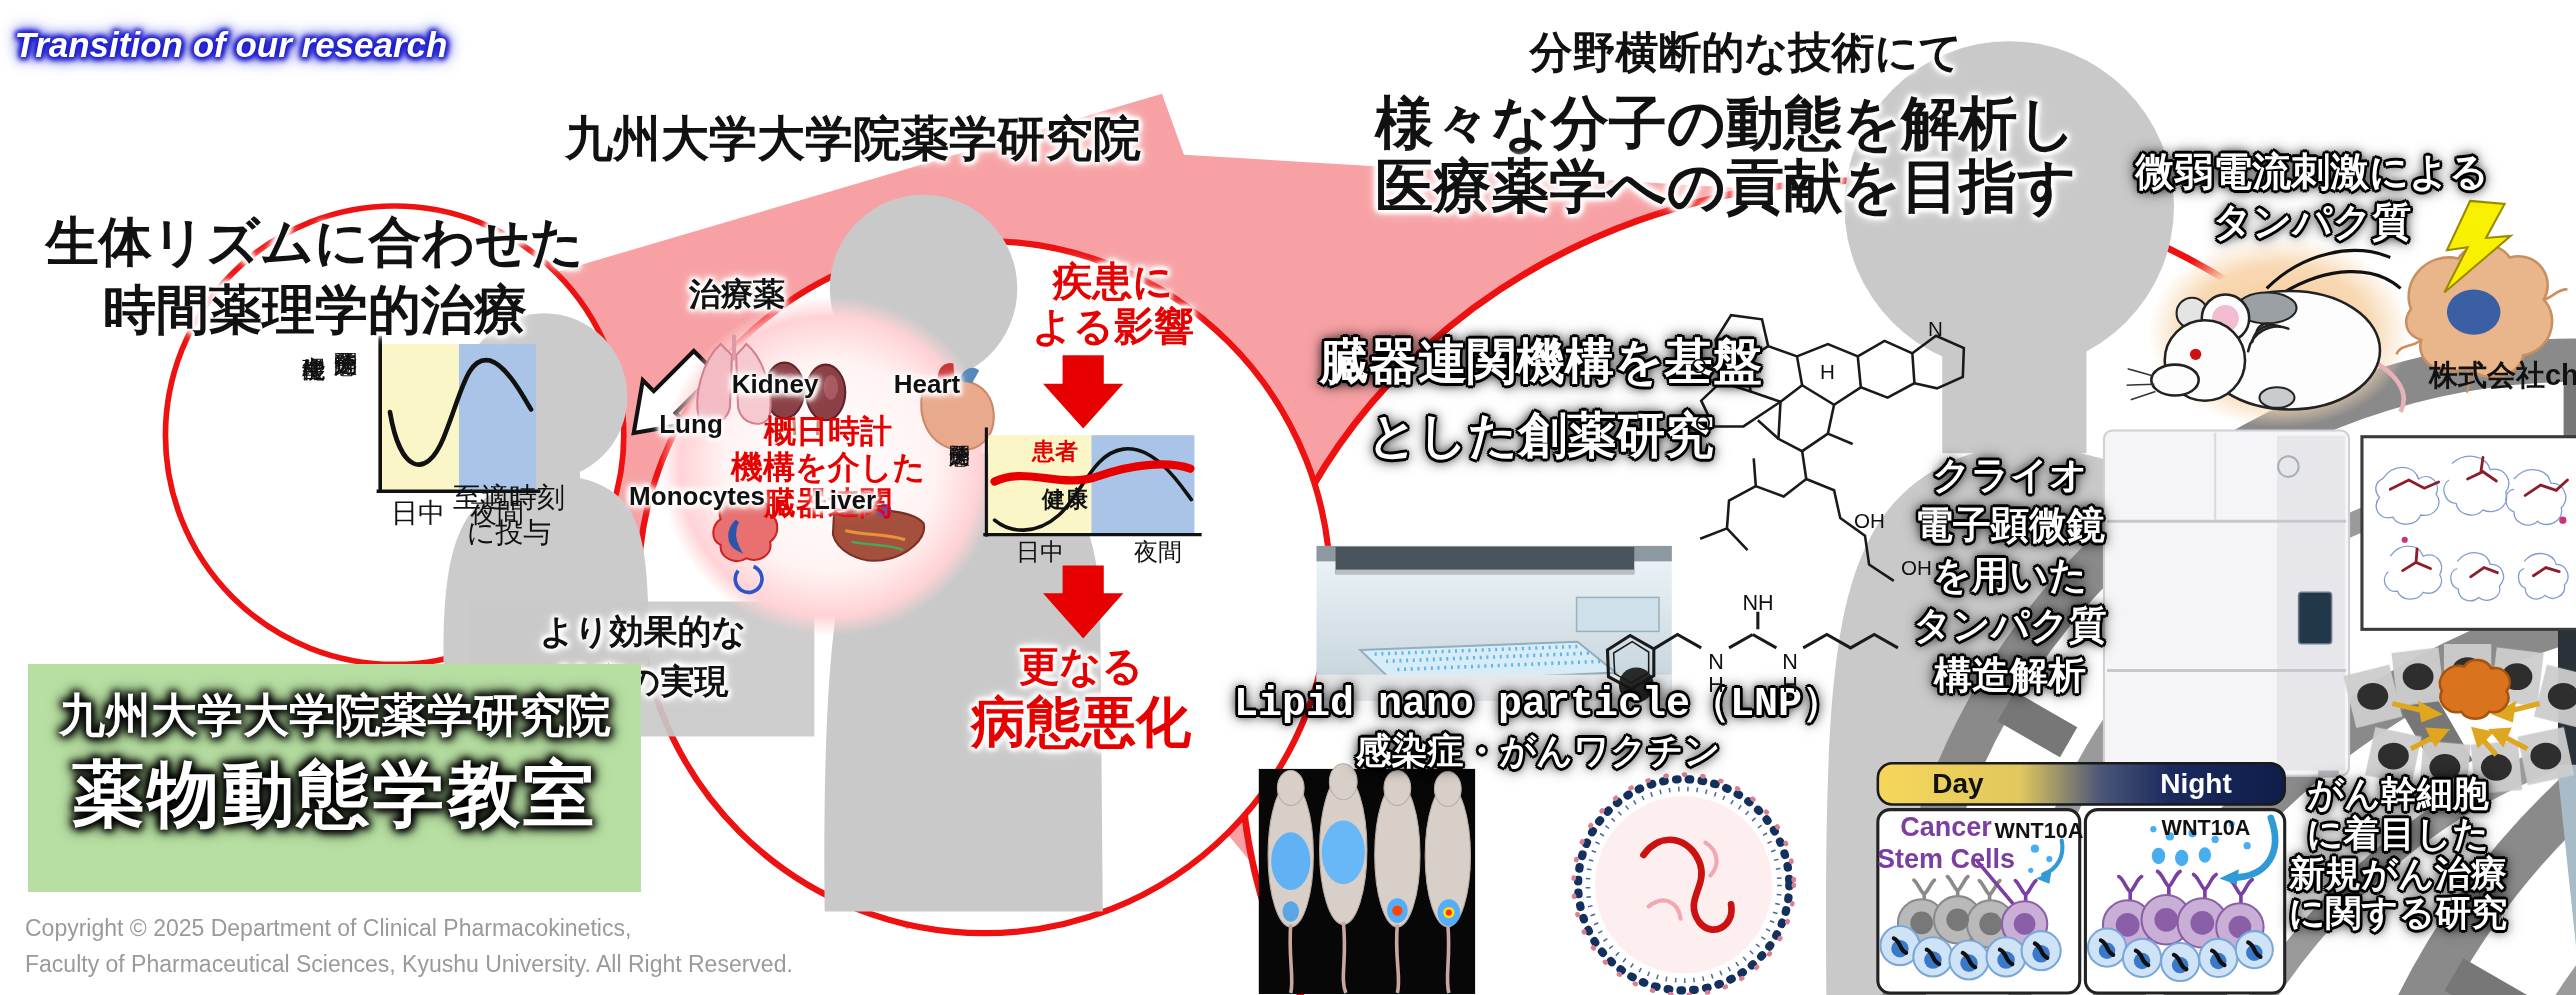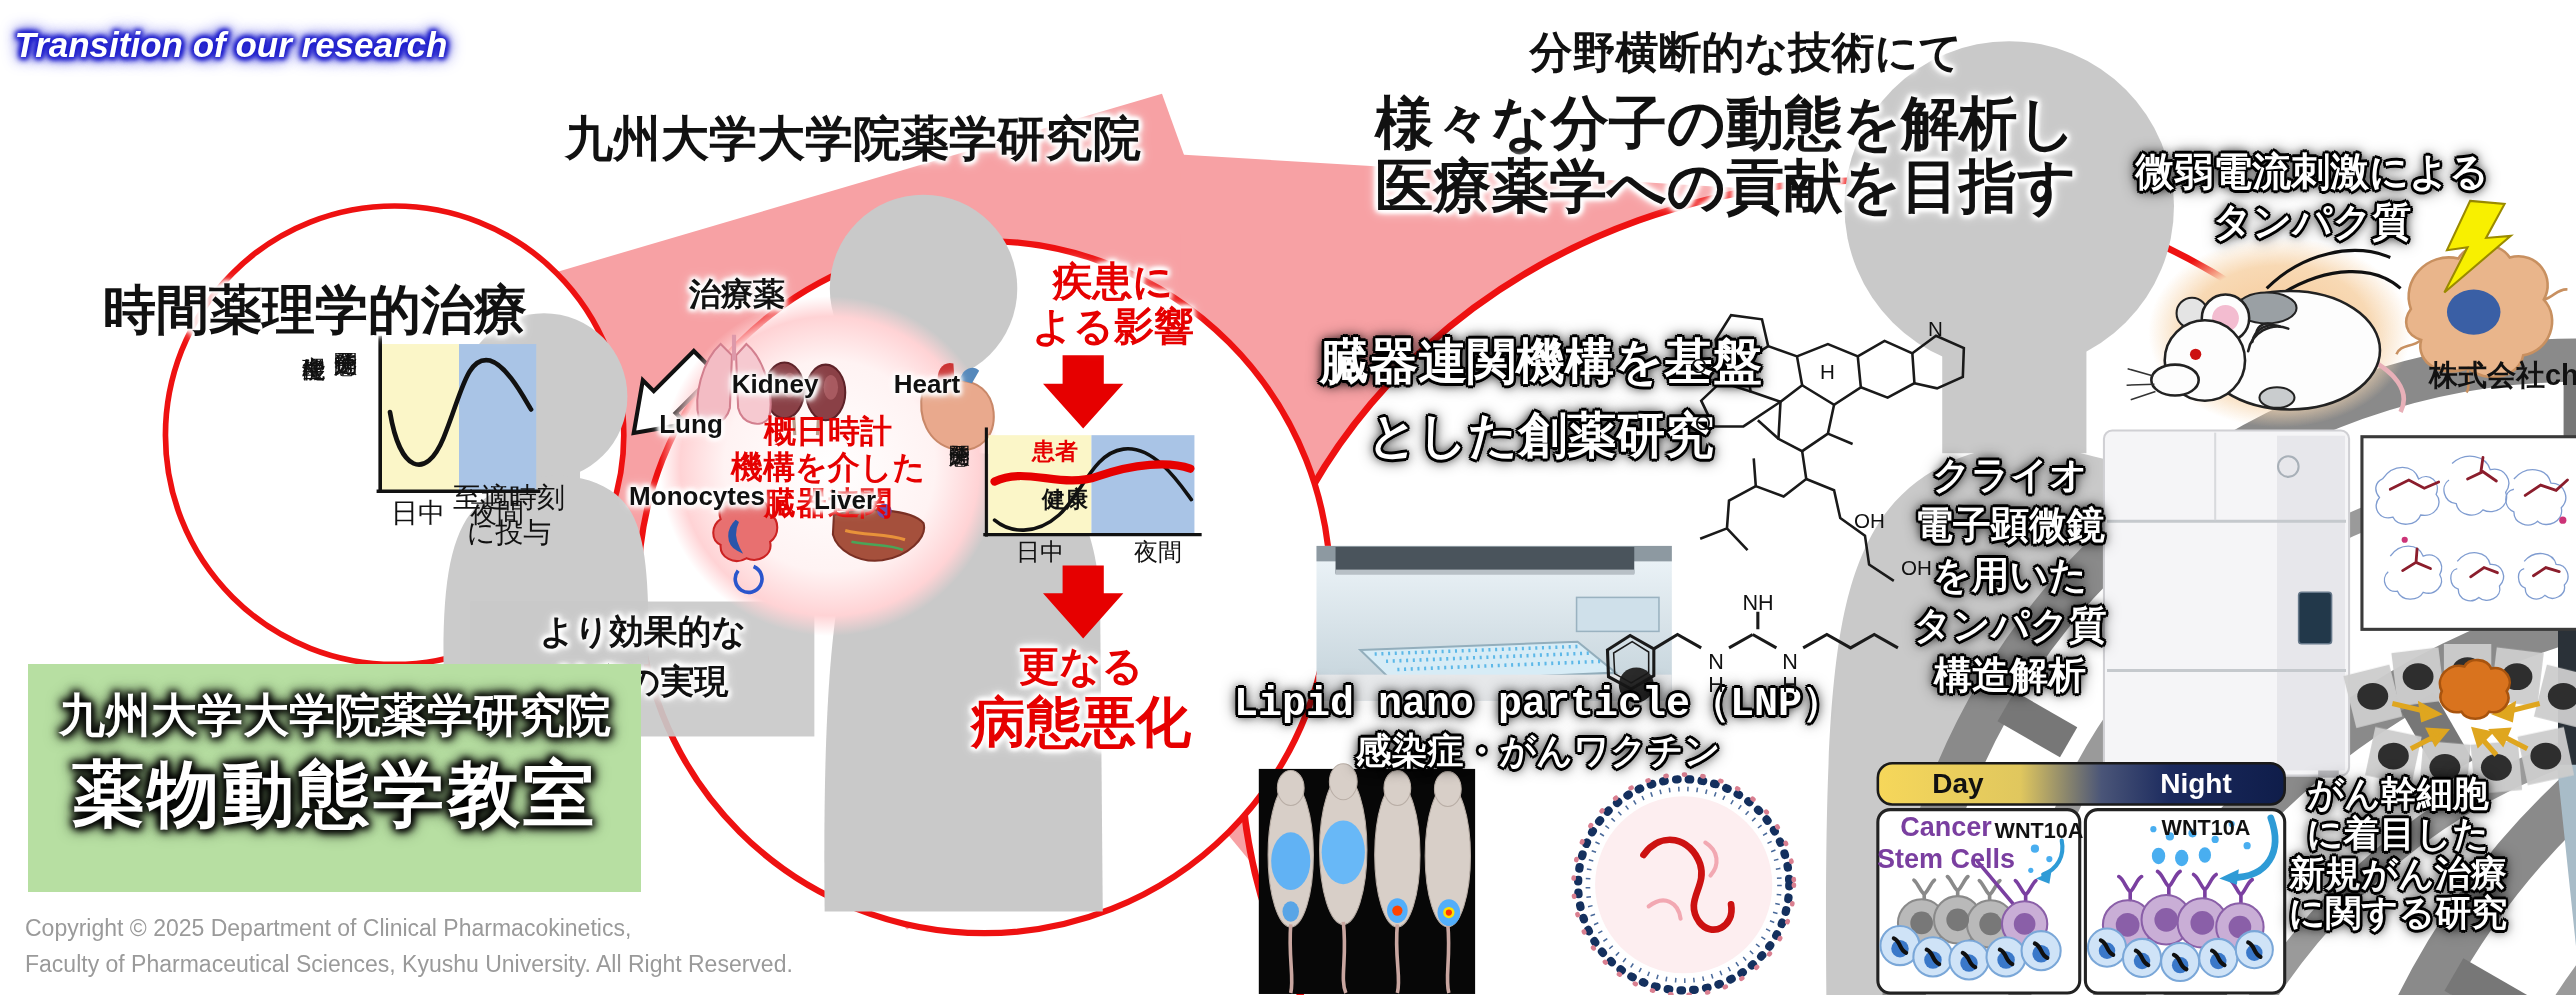--- a/index.html
+++ b/index.html
@@ -457,20 +457,21 @@
     <polygon points="4795,390 4862,396 4826,462 4874,458 4745,568 4790,480 4750,486" fill="#f8f000" stroke="#9a8a00" stroke-width="4"></polygon>
   </g>
 </svg>
 
 <div class="t blueglow" style="left:14.4px;top:27px;font-size:35px;">Transition of our research</div>
 
 <div class="t halo cx" style="left:1726px;top:30px;font-size:43px;margin-left:20px;">分野横断的な技術にて</div>
 <div class="t halo cx" style="left:1726px;top:93px;font-size:58px;">様々な分子の動態を解析し</div>
 <div class="t halo cx" style="left:1726px;top:156px;font-size:58px;">医療薬学への貢献を目指す</div>
 
+<div class="t halo cx" style="left:315px;top:214px;font-size:53px;">生体リズムに合わせた</div>
 <div class="t halo cx" style="left:315px;top:282px;font-size:53px;">時間薬理学的治療</div>
 <div class="t vert" style="left:302px;top:340px;font-size:23px;font-weight:normal;">生理機能や</div>
 <div class="t vert" style="left:334px;top:334px;font-size:23px;font-weight:normal;">病態関連分子</div>
 <div class="t cx" style="left:418px;top:499px;font-size:27px;font-weight:normal;">日中</div>
 <div class="t cx" style="left:497px;top:499px;font-size:27px;font-weight:normal;">夜間</div>
 <div class="t halo cx" style="left:737px;top:278px;font-size:32px;">治療薬</div>
 <div class="t cx" style="left:509px;top:483px;font-size:28px;font-weight:normal;">至適時刻</div>
 <div class="t cx" style="left:509px;top:518px;font-size:28px;font-weight:normal;">に投与</div>
 <div class="t halo cx" style="left:643px;top:614px;font-size:34px;">より効果的な</div>
 <div class="t halo cx" style="left:643px;top:664px;font-size:34px;">治療の実現</div>

